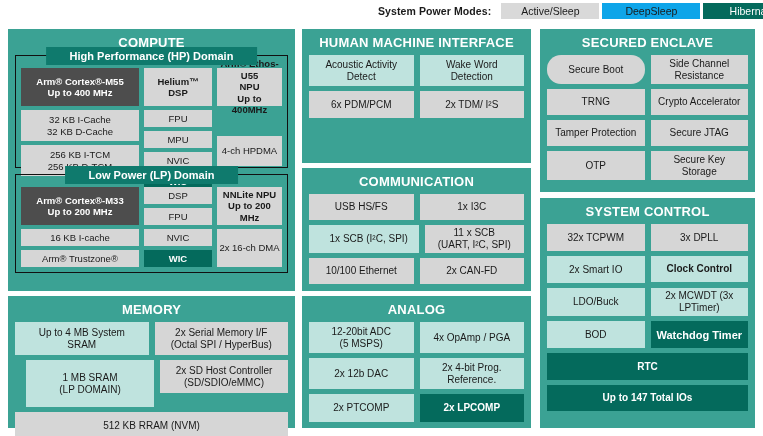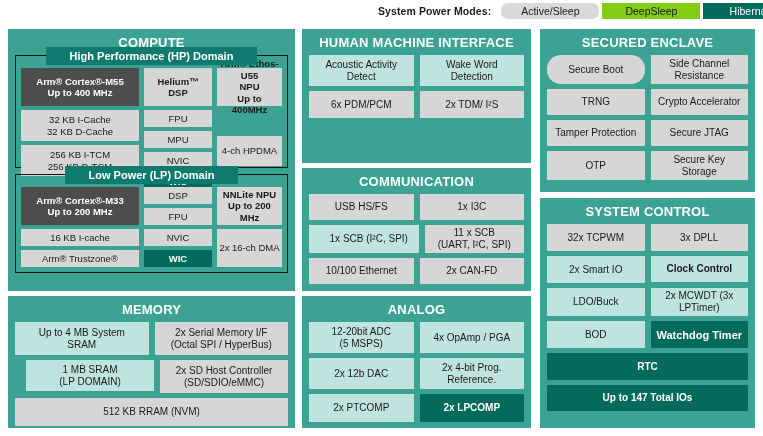--- a/index.html
+++ b/index.html
@@ -17,22 +17,22 @@
     display: flex; align-items: center; gap: 0;
   }
   .legend-label {
     font-size: 10.5px; font-weight: bold; color: #1a1a1a;
     padding-right: 10px; white-space: nowrap; letter-spacing: .1px;
   }
   .legend-chip {
     width: 98px; height: 16px; line-height: 16px; text-align: center;
     font-size: 10.5px; white-space: nowrap; margin-right: 3px;
   }
-  .chip-gray  { background:#d9d9d9; color:#1a1a1a;border-radius:7px; }
-  .chip-light { background:#84cc16; color:#1a1a1a; }
+  .chip-gray  { background:#d9d9d9; color:#1a1a1a; }
+  .chip-light { background:#0ea5e9; color:#1a1a1a; }
   .chip-dark  { background:#046a5c; color:#ffffff; }
 
   
   .panel {
     position: absolute;
     background: #3ba294;
     padding: 0;
   }
   .panel-title {
     text-align: center; color: #ffffff; font-weight: bold;
@@ -199,21 +199,21 @@
           </span>
         </div>
         <div class="cell c-gray" style="height:33px;">
           <span>
             <span>2x Serial Memory I/F</span><br>
             <span>(Octal SPI / HyperBus)</span>
           </span>
         </div>
       </div>
       <div class="row">
-        <div class="cell c-light" style="height:31px;margin-left:11px;">
+        <div class="cell c-light" style="height:47px;margin-left:11px;">
           <span>
             <span>1 MB SRAM</span><br>
             <span>(LP DOMAIN)</span>
           </span>
         </div>
         <div class="cell c-gray" style="height:33px;">
           <span>
             <span>2x SD Host Controller</span><br>
             <span>(SD/SDIO/eMMC)</span>
           </span>

